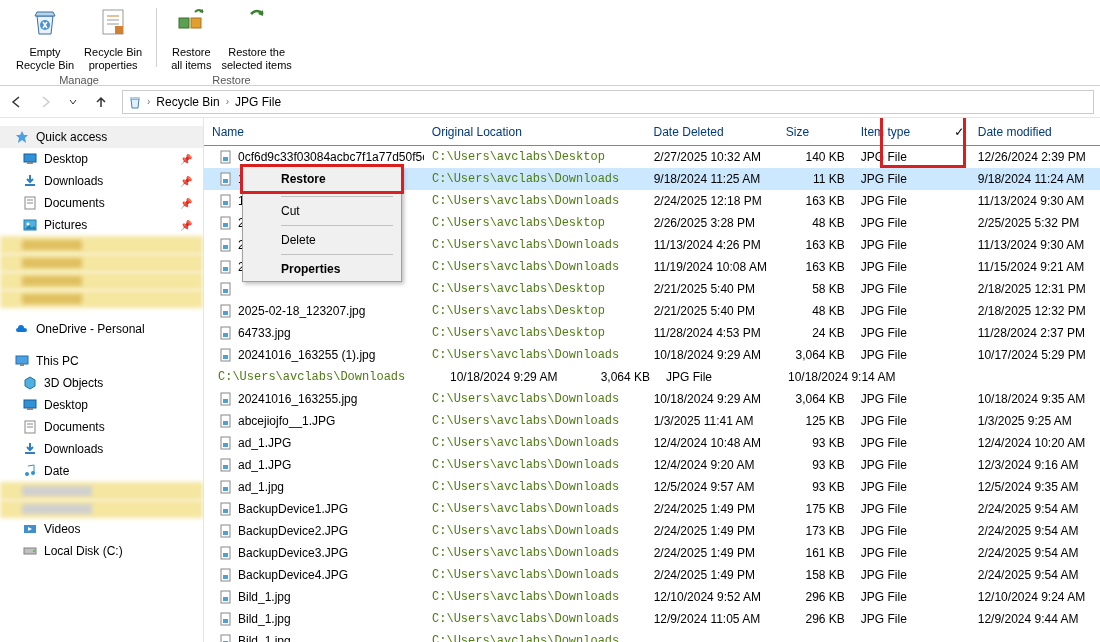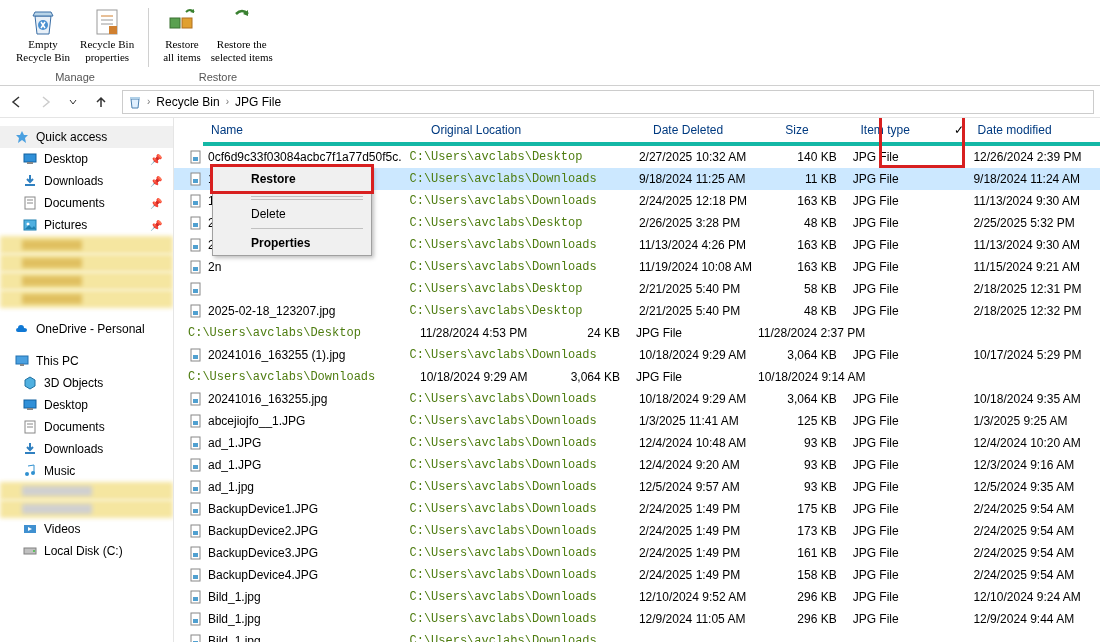--- a/index.html
+++ b/index.html
@@ -4,46 +4,46 @@
 <style>
 * { margin: 0; padding: 0; box-sizing: border-box; font-family: "Segoe UI", Tahoma, sans-serif; }
 body { font-size: 12px; background: #fff; color: #000; width: 1100px; height: 642px; overflow: hidden; position: relative; }
 
 
 .ribbon { display: flex; padding: 4px 8px 0; border-bottom: 1px solid #d0d0d0; height: 86px; }
 .ribbon-group { display: flex; flex-direction: column; align-items: center; padding: 0 4px; }
 .ribbon-items { display: flex; gap: 2px; }
 .ribbon-item { display: flex; flex-direction: column; align-items: center; padding: 2px 4px; cursor: pointer; }
 .ribbon-icon { width: 32px; height: 32px; display: flex; align-items: center; justify-content: center; }
-.ribbon-label { font-size: 11px; text-align: center; line-height: 1.2; margin-top: 0; font-family: Liberation Serif, serif; }
+.ribbon-label { font-size: 11px; text-align: center; line-height: 1.2; margin-top: 8px; }
 .ribbon-group-label { font-size: 11px; color: #555; margin-top: auto; padding-bottom: 2px; }
 .ribbon-sep { width: 1px; background: #d0d0d0; margin: 4px 6px 18px; }
 
 
 .navbar { display: flex; align-items: center; height: 32px; padding: 0 6px; gap: 6px; border-bottom: 1px solid #e5e5e5; }
 .nav-arrow { width: 22px; height: 22px; display:flex; align-items:center; justify-content:center; cursor:pointer; color:#606060;}
 .nav-arrow.disabled { color: #c8c8c8; }
 .breadcrumb { display: flex; align-items: center; gap: 4px; flex: 1; border: 1px solid #ccc; height: 24px; padding: 0 4px; margin-left: 4px; }
 .bc-sep { color: #777; font-size: 10px; }
 .bc-item { cursor: pointer; padding: 0 2px; }
 
 
 .main { display: flex; height: calc(642px - 86px - 32px); }
-.sidebar { width: 174px; border-right: 1px solid #e5e5e5; padding: 8px 0; overflow: hidden; }
+.sidebar { width: 204px; border-right: 1px solid #e5e5e5; padding: 8px 0; overflow: hidden; }
 .sb-item { display: flex; align-items: center; padding: 3px 10px 3px 22px; gap: 6px; cursor: pointer; white-space: nowrap; }
 .sb-item.top { padding-left: 14px; font-weight: 400; }
 .sb-item.header { background: #f0f0f0; padding-left:14px;}
 .sb-icon { width: 16px; height: 16px; display:flex; align-items:center; justify-content:center; flex-shrink:0;}
 .sb-pin { margin-left: auto; color:#555; font-size:10px;}
 .sb-blur { filter: blur(2px); background:#f5e6a0; }
 .sb-spacer { height: 10px; }
 
 
 .filepane { flex: 1; overflow: hidden; position: relative; }
-.columns { display: flex; border-bottom: 4px solid #14b8a6; height: 28px; align-items:center; position:relative;margin-left:29px;}
+.columns { display: flex; border-bottom: 1px solid #14b8a6; height: 28px; align-items:center; position:relative;}
 .col { padding: 0 8px; color: #003a80; font-size: 12px; cursor:pointer; overflow:hidden; text-overflow:ellipsis; white-space:nowrap;}
 .col-name { width: 230px; }
 .col-loc { width: 232px; }
 .col-date { width: 138px; }
 .col-size { width: 78px; text-align:right; }
 .col-type { width: 100px; }
 .col-mod { width: 136px; }
 .type-highlight { position: absolute; border: 3px solid #d82020; pointer-events: none; }
 
 .rows { overflow-y: auto; height: calc(100% - 28px);}
@@ -290,21 +290,21 @@
           <span>Downloads</span>
         </div>
         <div class="sb-item">
           <span class="sb-icon">
             <svg width="16" height="16" viewBox="0 0 16 16">
               <path d="M6 3 L12 2 L12 10" stroke="#3090d0" fill="none"></path>
               <circle cx="5" cy="11" r="2" fill="#3090d0"></circle>
               <circle cx="11" cy="10" r="2" fill="#3090d0"></circle>
             </svg>
           </span>
-          <span>Music</span>
+          <span>Date</span>
         </div>
         <div class="sb-item sb-blur" style="height: 18px;">
           <span style="width:70px;height:10px;background:#d0d0d0;"></span>
         </div>
         <div class="sb-item sb-blur" style="height: 18px;">
           <span style="width:70px;height:10px;background:#d0d0d0;"></span>
         </div>
         <div class="sb-item">
           <span class="sb-icon">
             <svg width="16" height="16" viewBox="0 0 16 16">
@@ -468,20 +468,29 @@
             <span>2025-02-18_123207.jpg</span>
           </div>
     <div class="cell cell-loc">C:\Users\avclabs\Desktop</div>
     <div class="cell cell-date">2/21/2025 5:40 PM</div>
     <div class="cell cell-size">48 KB</div>
     <div class="cell cell-type">JPG File</div>
     <div style="width:22px;"></div>
     <div class="cell cell-mod">2/18/2025 12:32 PM</div>
         </div>
         <div class="row">
+    <div class="cell cell-name">
+            <span class="file-icon">
+              <svg width="16" height="16" viewBox="0 0 16 16">
+                <rect x="3" y="2" width="9" height="12" fill="#fff" stroke="#888"></rect>
+                <rect x="5" y="8" width="5" height="4" fill="#50a0d0"></rect>
+              </svg>
+            </span>
+            <span>64733.jpg</span>
+          </div>
     <div class="cell cell-loc">C:\Users\avclabs\Desktop</div>
     <div class="cell cell-date">11/28/2024 4:53 PM</div>
     <div class="cell cell-size">24 KB</div>
     <div class="cell cell-type">JPG File</div>
     <div style="width:22px;"></div>
     <div class="cell cell-mod">11/28/2024 2:37 PM</div>
         </div>
         <div class="row">
     <div class="cell cell-name">
             <span class="file-icon">
@@ -711,19 +720,20 @@
     <div style="width:22px;"></div>
     <div class="cell cell-mod"></div>
         </div>
       </div>
 
     <div class="context-menu" style="left:38px; top:48px;">
       <div class="cm-highlight" style="margin:-3px -3px 0 -3px;">
         <div class="cm-item" style="font-weight:600;">Restore</div>
       </div>
       <hr>
+      <div class="cm-item">Cut</div>
       <hr>
       <div class="cm-item">Delete</div>
       <hr>
       <div class="cm-item" style="font-weight:600;">Properties</div>
     </div>
   </div>
 </div>
 
 </body></html>

